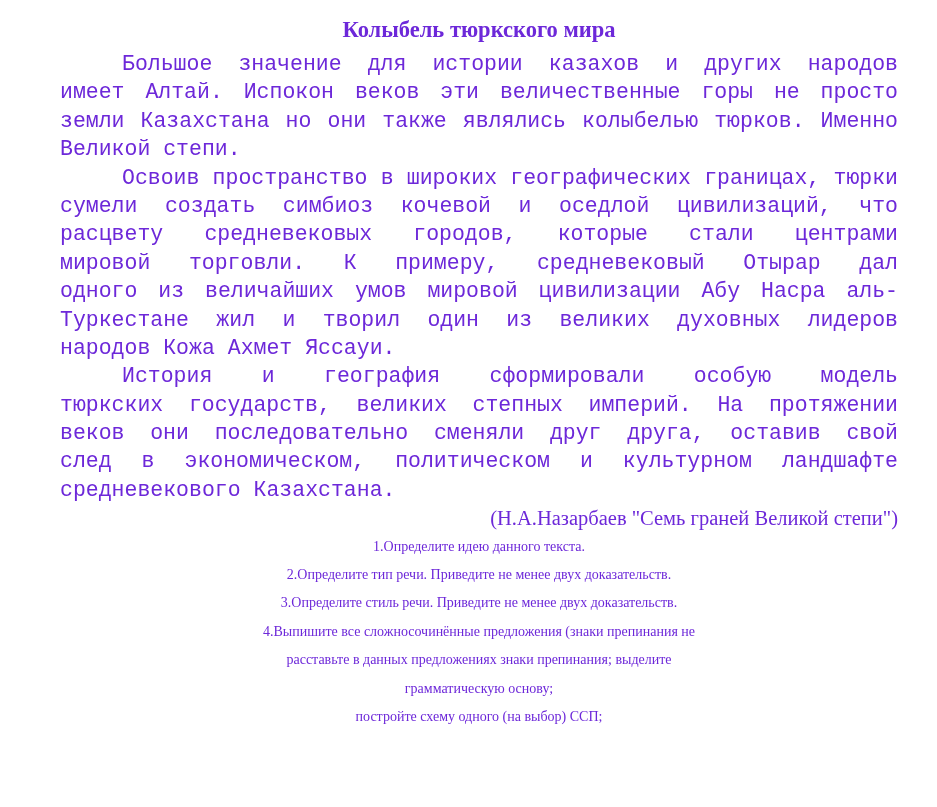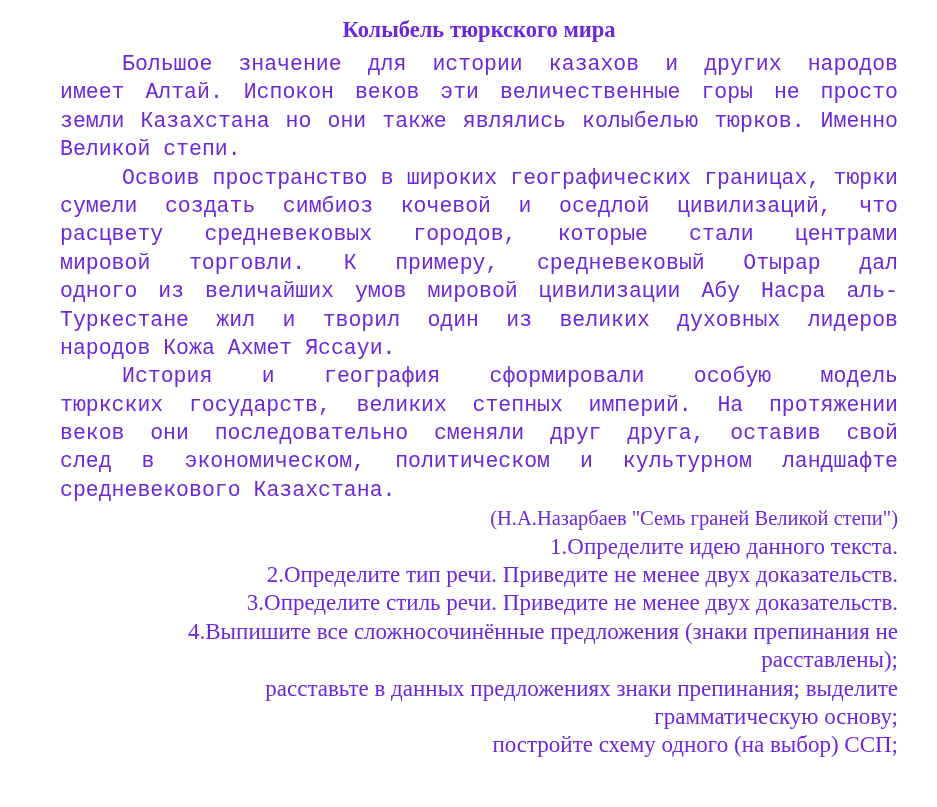--- a/index.html
+++ b/index.html
@@ -42,24 +42,24 @@
     text-align: center;
     text-align-last: left;
   }
   .attribution {
     font-size: 20.5px;
     line-height: 28.4px;
     height: 28.4px;
     text-align: right;
   }
   .task-line {
-    font-size: 23px;
+    font-size: 14px;
     line-height: 28.4px;
     height: 28.4px;
-    text-align: right;
+    text-align: center;
   }
 </style>
 </head>
 <body>
 
 <div class="page">
 
   <div class="doc-title">Колыбель тюркского мира</div>
 
   <div class="para">
@@ -87,19 +87,18 @@
     <div class="line last">средневекового Казахстана.</div>
   </div>
 
   <div class="attribution">(Н.А.Назарбаев "Семь граней Великой степи")</div>
 
   <div class="tasks">
     <div class="task-line">1.Определите идею данного текста.</div>
     <div class="task-line">2.Определите тип речи. Приведите не менее двух доказательств.</div>
     <div class="task-line">3.Определите стиль речи. Приведите не менее двух доказательств.</div>
     <div class="task-line">4.Выпишите все сложносочинённые предложения (знаки препинания не</div>
-    <div class="task-line">расставлены);</div>
     <div class="task-line">расставьте в данных предложениях знаки препинания; выделите</div>
     <div class="task-line">грамматическую основу;</div>
     <div class="task-line">постройте схему одного (на выбор) ССП;</div>
   </div>
 
 </div>
 
 </body></html>

